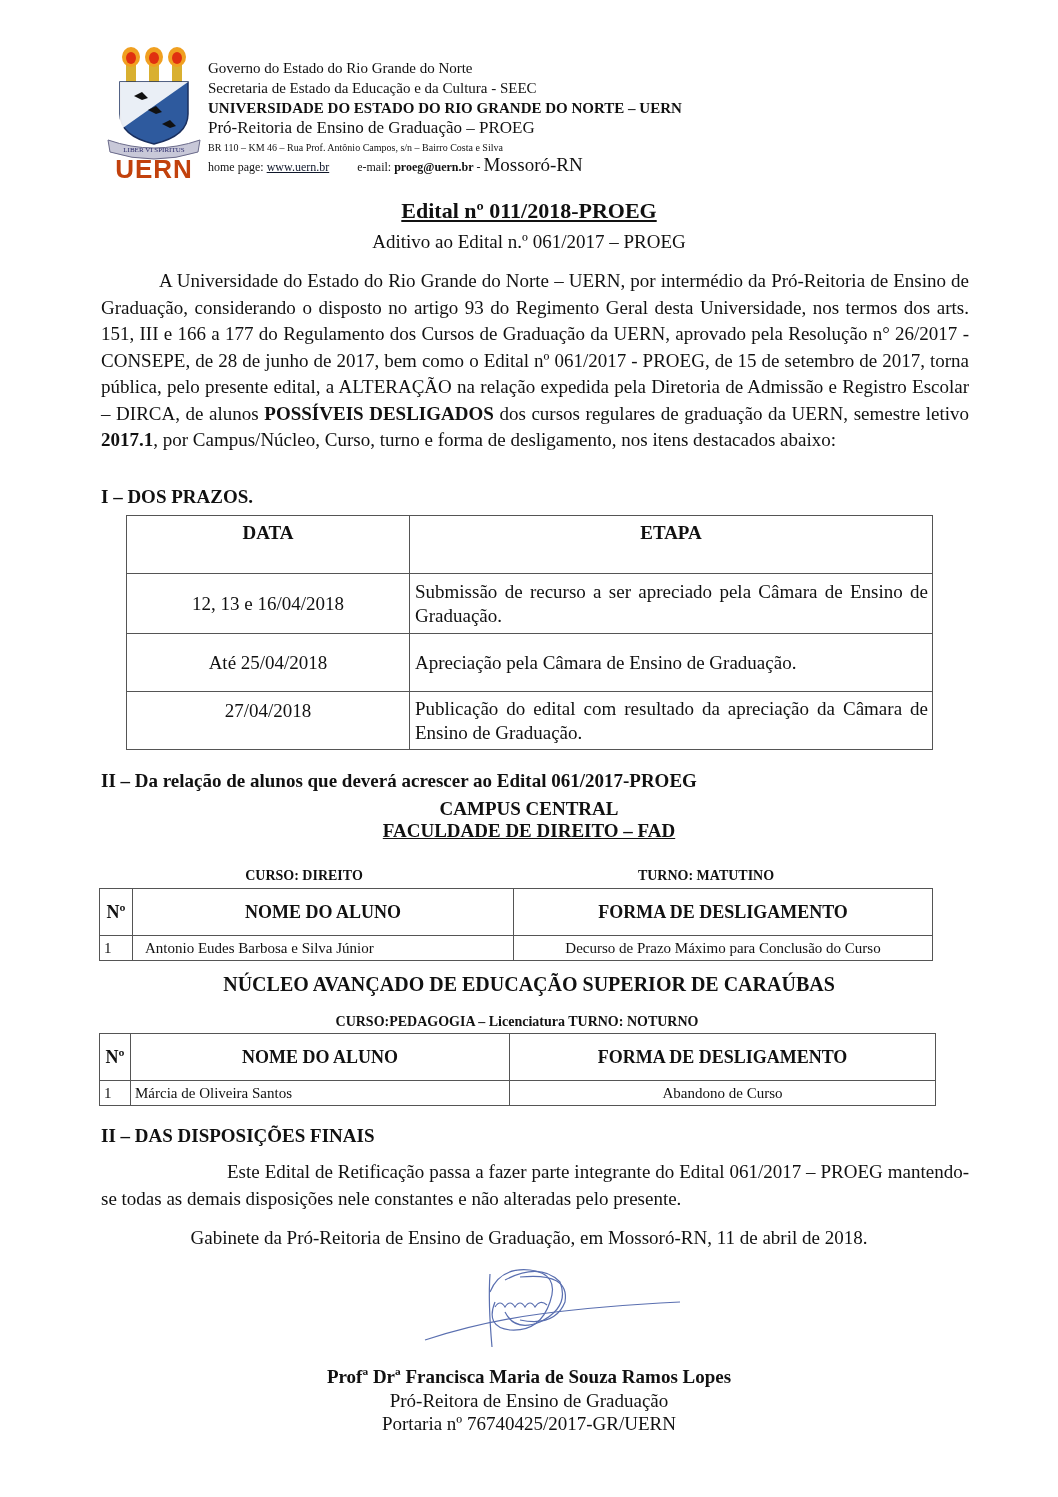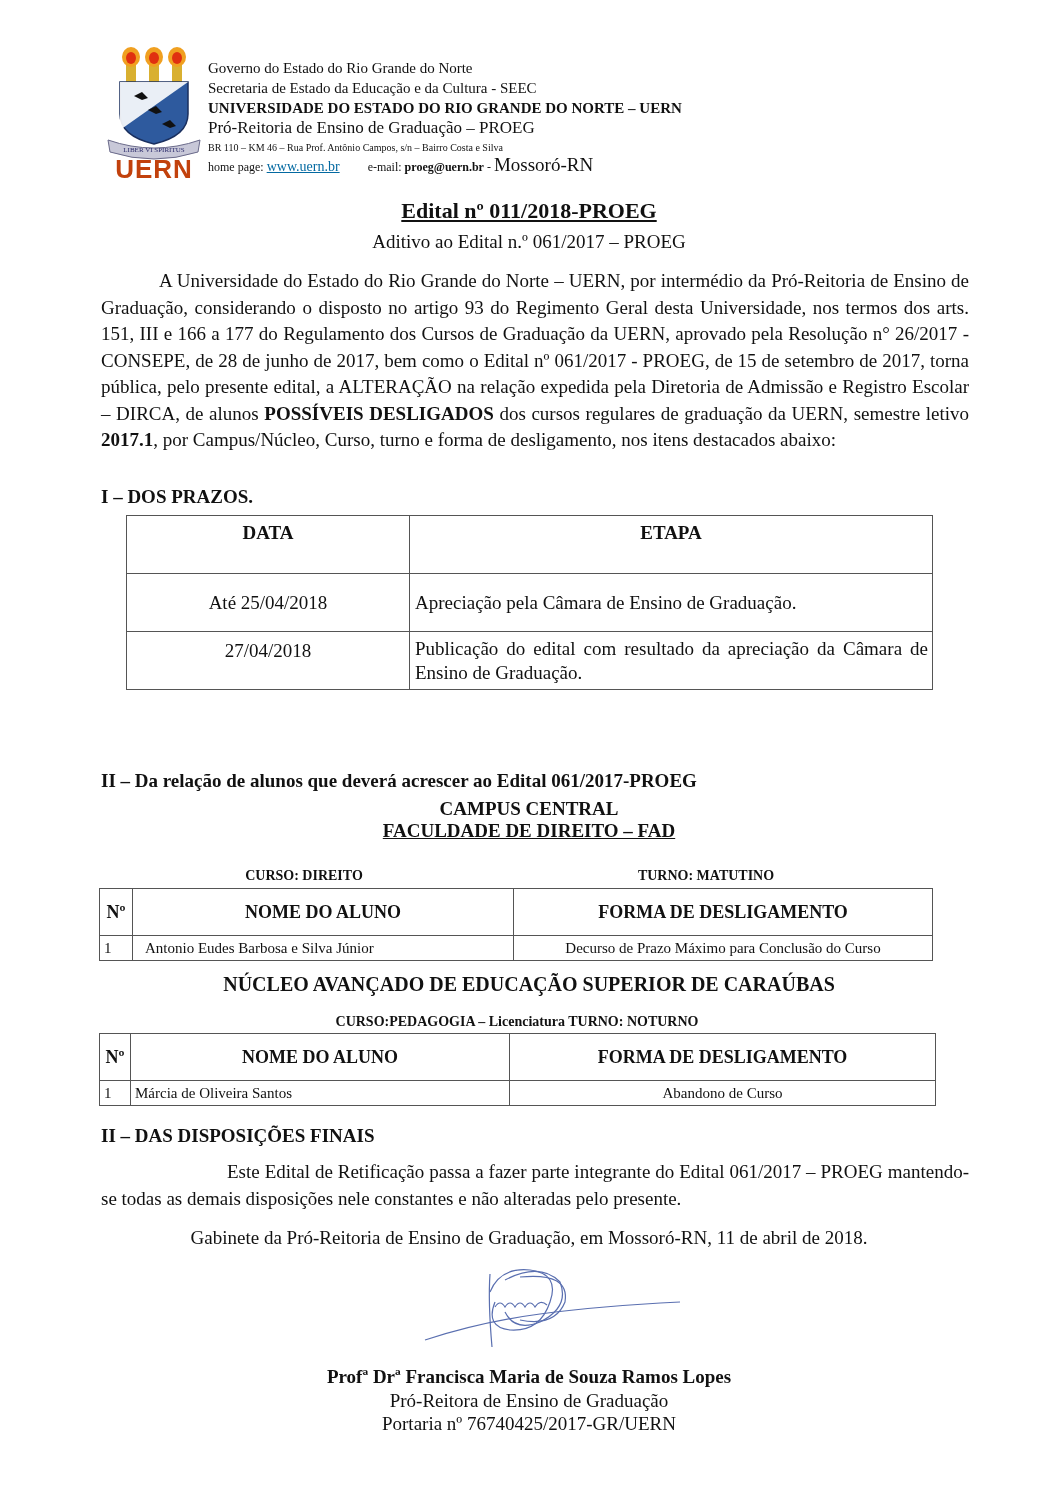--- a/index.html
+++ b/index.html
@@ -4,21 +4,21 @@
 <style>
   html, body { margin: 0; padding: 0; background: #ffffff; }
   body { width: 1058px; height: 1497px; position: relative; overflow: hidden;
          font-family: "Liberation Serif", "DejaVu Serif", serif; color: #111; }
   .abs { position: absolute; }
   
   .logo { left: 106px; top: 44px; width: 96px; height: 134px; }
   .hdr-line { left: 208px; font-size: 15px; line-height: 20px; white-space: nowrap; }
   .hdr-small { font-size: 10px; }
   .hdr-bold { font-weight: bold; }
-  .hdr-link { color: #0369a1; text-decoration: underline; font-size: 14px; }
+  .hdr-link { color: #0f172a; text-decoration: underline; font-size: 12px; }
   .hdr-email { font-size: 12px; }
   .hdr-city { font-size: 19px; }
   
   .title { left: 0; width: 1058px; text-align: center; font-weight: bold; font-size: 22px; top: 198px; }
   .title span { text-decoration: underline; }
   .subtitle { left: 0; width: 1058px; text-align: center; font-size: 19px; top: 231px; }
   .para { left: 101px; width: 868px; font-size: 19px; line-height: 26.5px; text-align: justify; top: 268px; }
   .para .indent { display: inline-block; width: 58px; }
   .section { left: 101px; font-weight: bold; font-size: 19px; white-space: nowrap; }
   
@@ -87,20 +87,24 @@
 
 <div class="abs para"><span class="indent"></span><span>A Universidade do Estado do Rio Grande do Norte – UERN, por intermédio da Pró-Reitoria de Ensino de Graduação, considerando o disposto no artigo 93 do Regimento Geral desta Universidade, nos termos dos arts. 151, III e 166 a 177 do Regulamento dos Cursos de Graduação da UERN, aprovado pela Resolução n° 26/2017 - CONSEPE, de 28 de junho de 2017, bem como o Edital nº 061/2017 - PROEG, de 15 de setembro de 2017, torna pública, pelo presente edital, a ALTERAÇÃO na relação expedida pela Diretoria de Admissão e Registro Escolar – DIRCA, de alunos </span><b>POSSÍVEIS DESLIGADOS</b><span> dos cursos regulares de graduação da UERN, semestre letivo </span><b>2017.1</b><span>, por Campus/Núcleo, Curso, turno e forma de desligamento, nos itens destacados abaixo:</span></div>
 
 <div class="abs section" style="top:486px;">I – DOS PRAZOS.</div>
 <table class="prazos">
   <tbody>
       <tr>
     <th style="width:280px;">DATA</th>
     <th>ETAPA</th>
   </tr>
+  <tr style="height:60px;">
+    <td class="d">12, 13 e 16/04/2018</td>
+    <td class="e">Submissão de recurso a ser apreciado pela Câmara de Ensino de Graduação.</td>
+  </tr>
   <tr style="height:58px;">
     <td class="d">Até 25/04/2018</td>
     <td class="e">Apreciação pela Câmara de Ensino de Graduação.</td>
   </tr>
   <tr style="height:58px;">
     <td class="d" style="vertical-align:top; padding-top:8px;">27/04/2018</td>
     <td class="e">Publicação do edital com resultado da apreciação da Câmara de Ensino de Graduação.</td>
   </tr>
 </tbody>
   </table>

